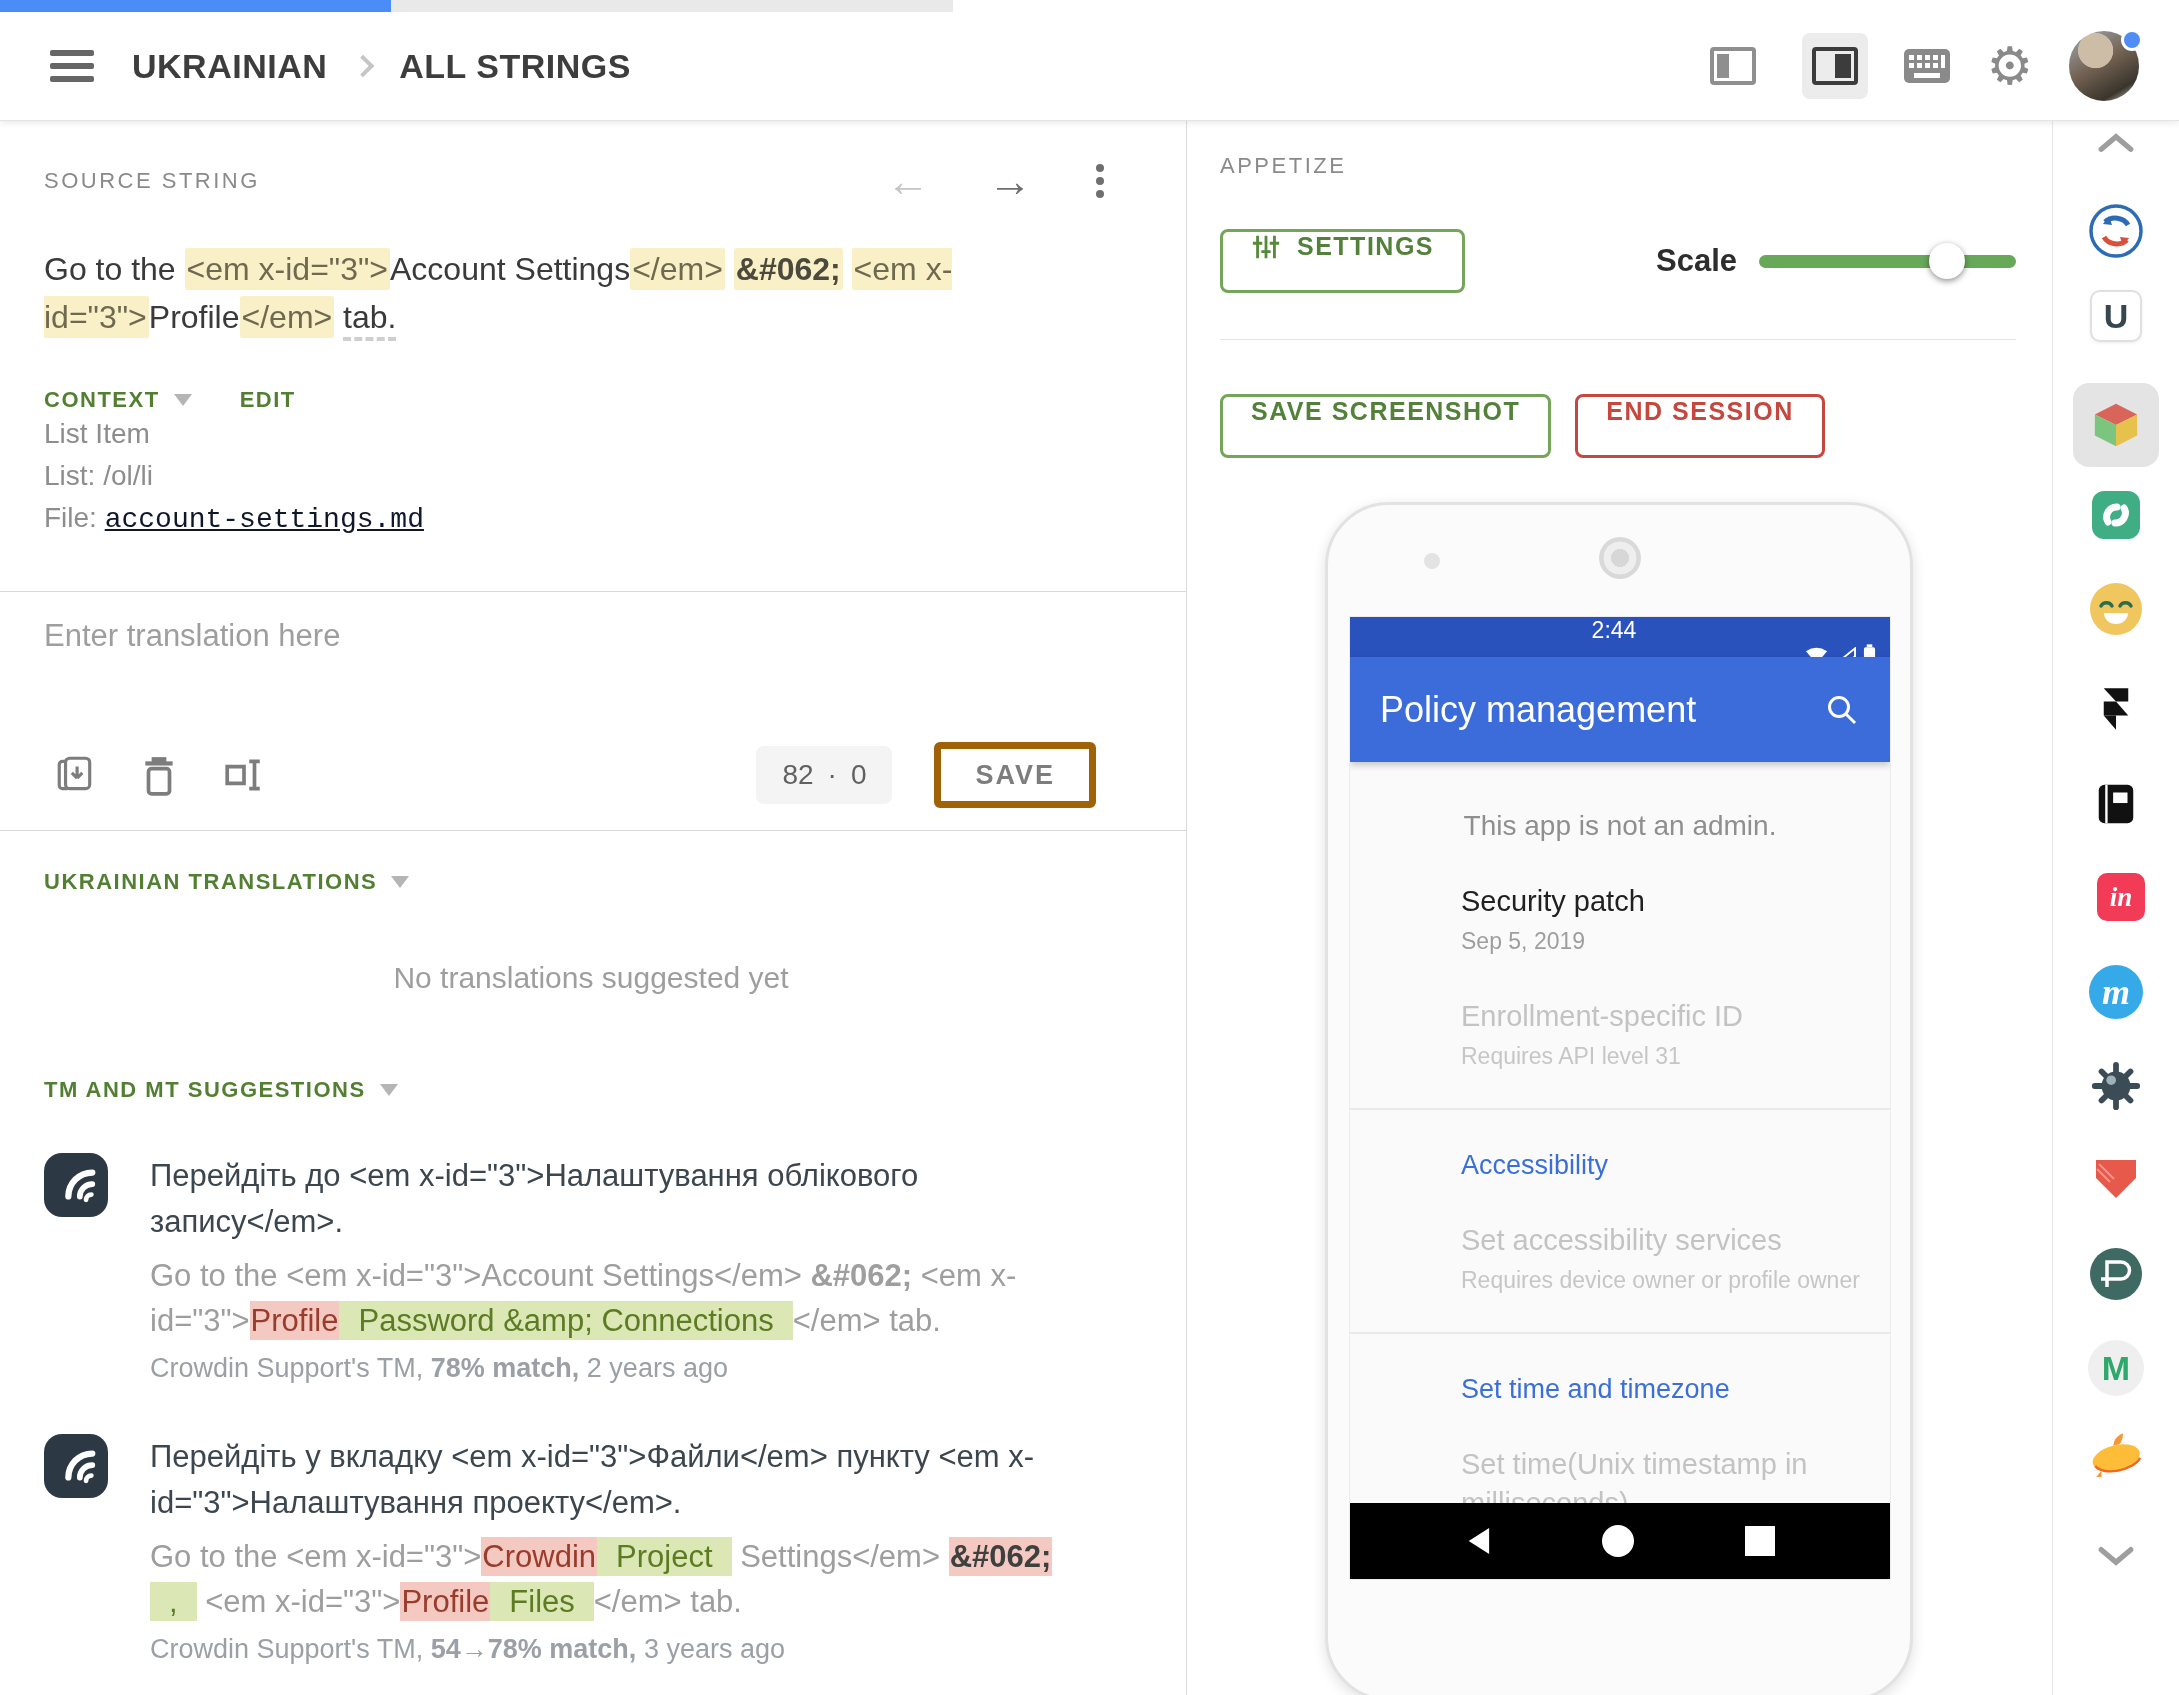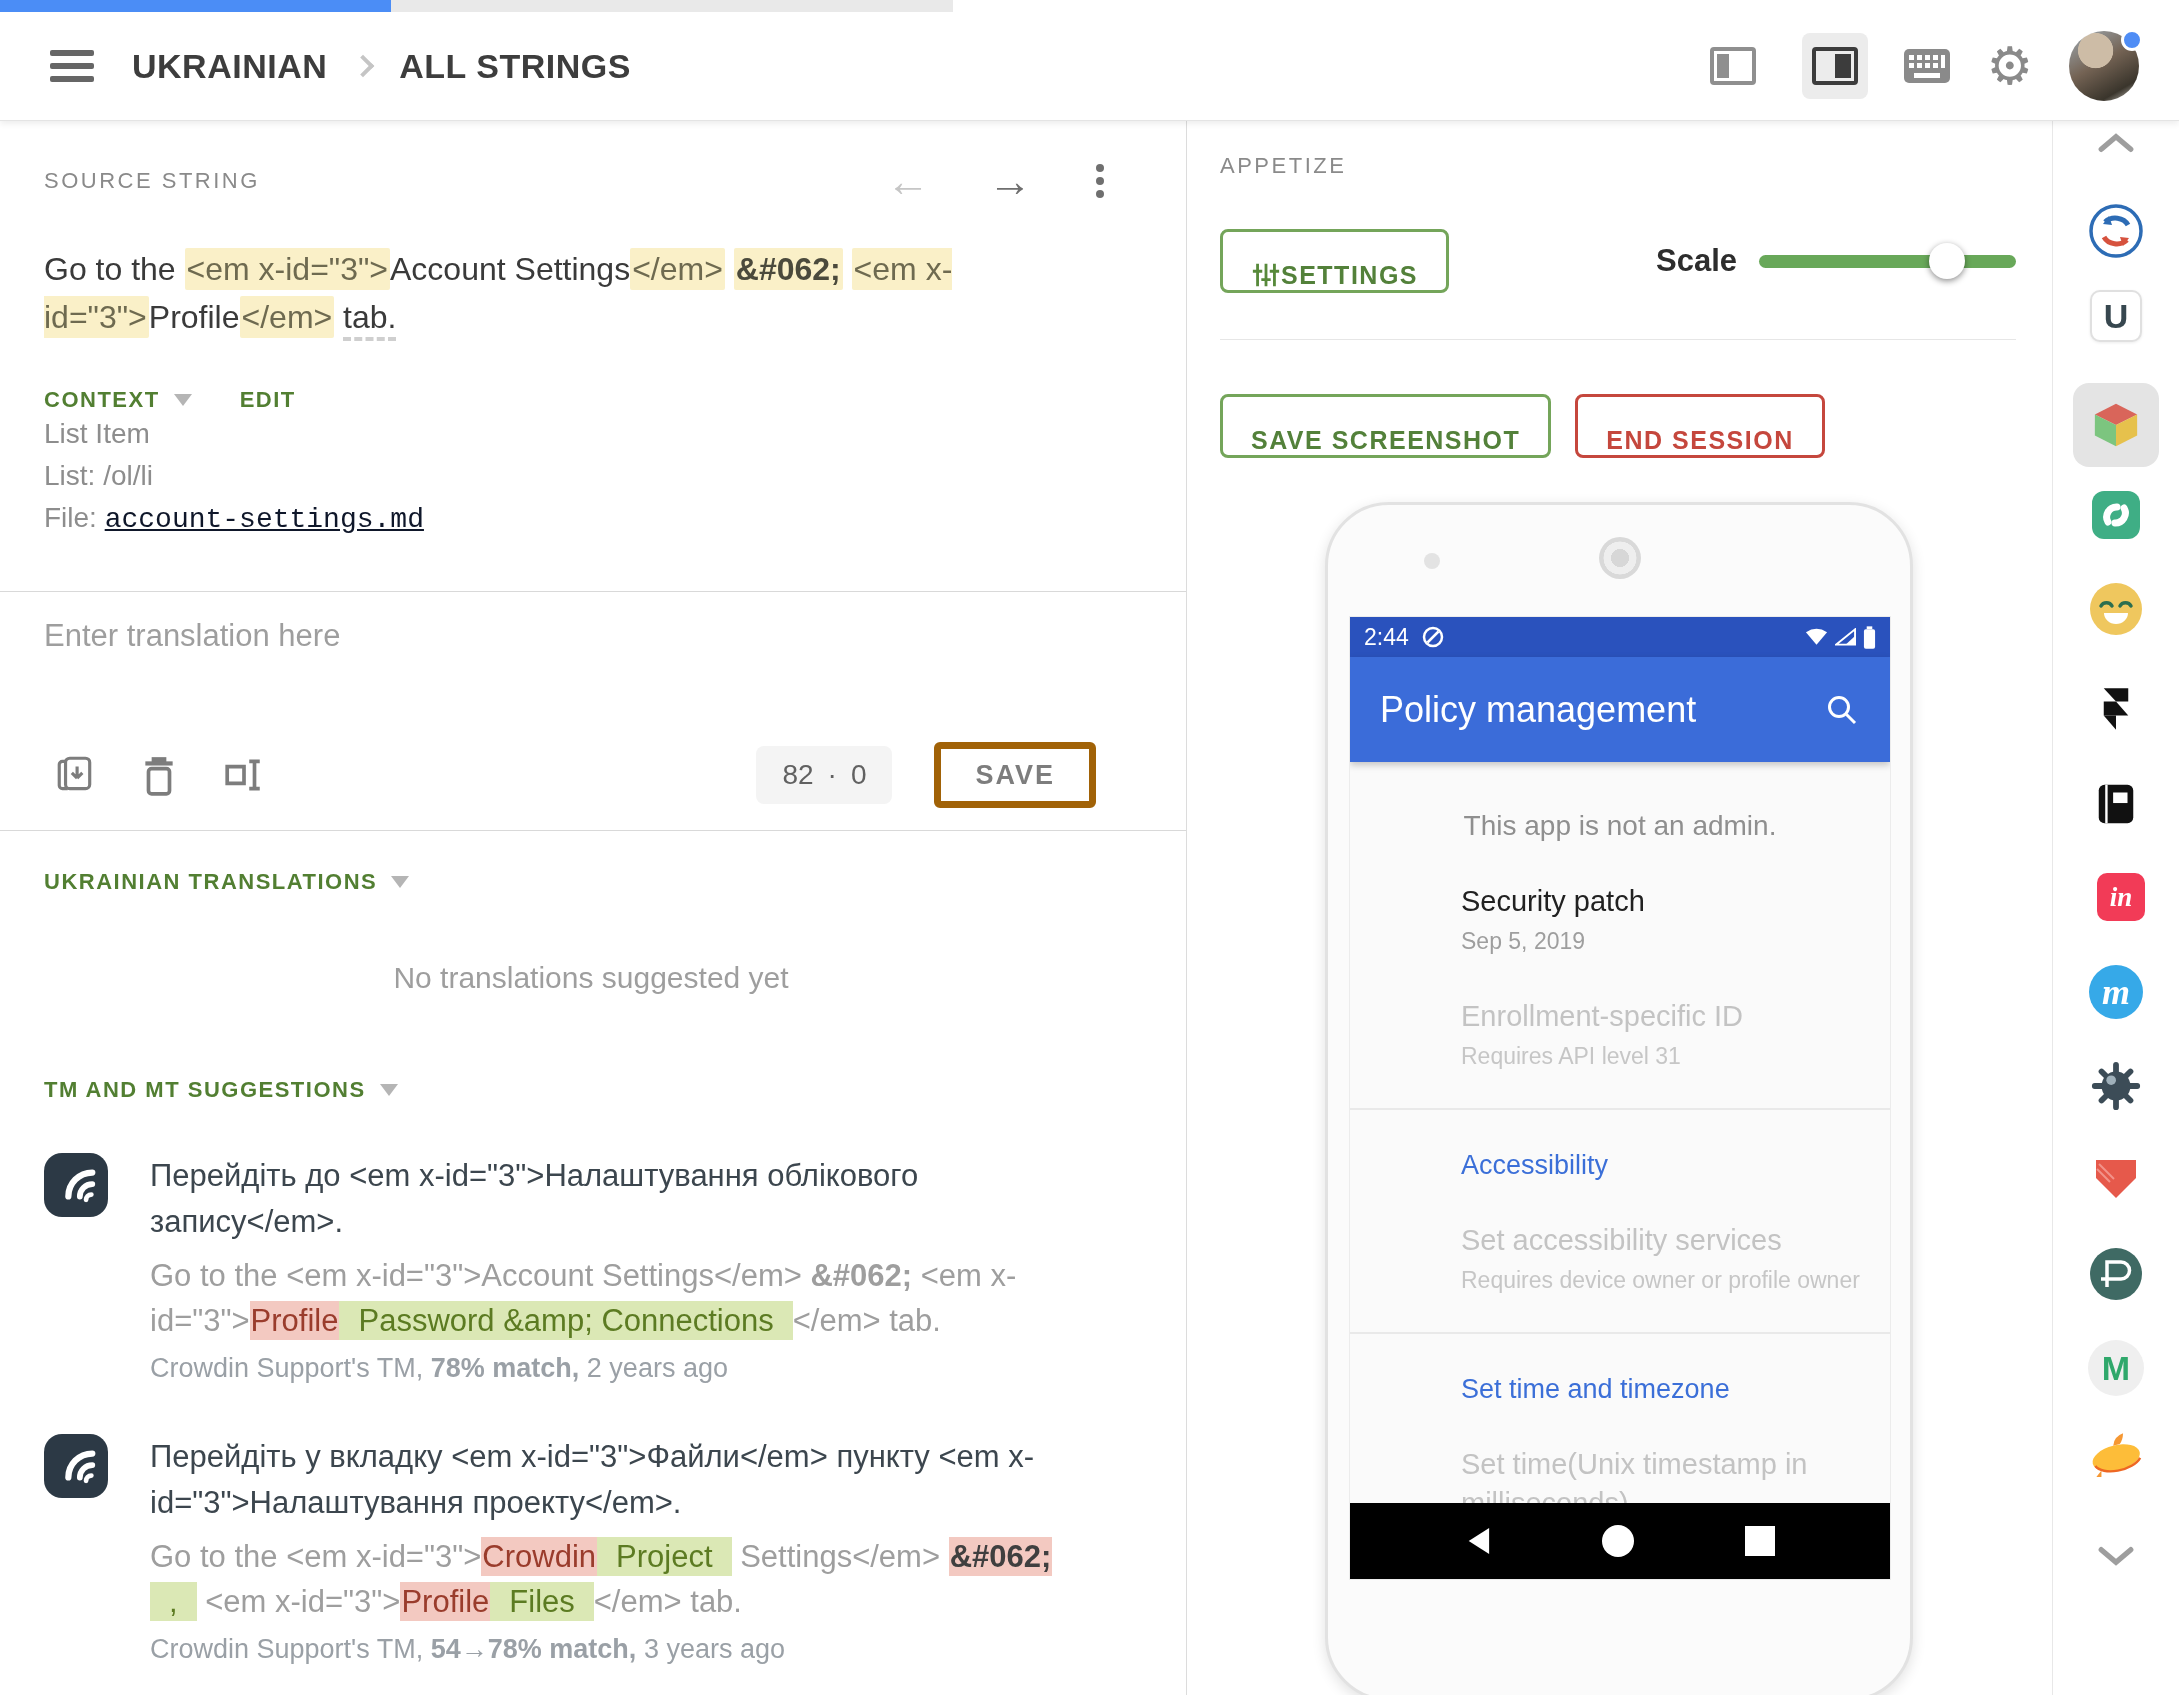--- a/index.html
+++ b/index.html
@@ -88,41 +88,41 @@
   .crowdin-badge{flex:0 0 auto;width:64px;height:64px;border-radius:18px;background:#2c3945;
                  display:flex;align-items:center;justify-content:center;}
   .sugg-body{flex:1;padding-right:55px;}
   .sugg-ua{font-size:31px;line-height:46px;color:#3c464e;}
   .sugg-diff{margin-top:8px;font-size:31px;line-height:45px;color:#9e9e9e;}
   .sugg-meta{margin-top:10px;font-size:27px;color:#9aa0a6;}
 
   
   .appetize-h{margin-top:32px;}
   .controls-row{margin-top:50px;display:flex;align-items:center;justify-content:space-between;}
-  .btn-outline{display:flex;align-items:flex-end;background:#fff;border-radius:8px;height:64px;
+  .btn-outline{display:flex;align-items:flex-start;gap:16px;background:#fff;border-radius:8px;height:64px;
                padding:0 28px;font-family:inherit;font-size:25px;font-weight:700;letter-spacing:1.5px;cursor:pointer;}
   .btn-green{border:3px solid #74a55a;color:#53813a;}
   .btn-red{border:3px solid #c5473d;color:#c5473d;}
   .scale-group{display:flex;align-items:center;gap:22px;}
   .scale-label{font-size:31px;font-weight:700;color:#2d2d2d;}
   .slider{position:relative;width:257px;height:13px;border-radius:7px;background:#68a859;cursor:pointer;}
   .slider-thumb{position:absolute;top:50%;left:73%;width:36px;height:36px;border-radius:50%;background:#fff;
                 transform:translate(-50%,-50%);box-shadow:0 2px 6px rgba(0,0,0,.45);cursor:grab;}
   .div-right{height:1px;background:#e6e6e6;margin-top:46px;}
   .action-row{margin-top:54px;display:flex;gap:24px;}
 
   
   .phone{position:absolute;left:137px;top:381px;width:588px;height:1199px;background:#fbfbfb;
          border:3px solid #e2e2e2;border-radius:64px;box-shadow:0 4px 14px rgba(0,0,0,.12);}
   .cam-dot{position:absolute;left:96px;top:48px;width:16px;height:16px;border-radius:50%;background:#e3e3e3;}
   .speaker{position:absolute;left:271px;top:32px;width:42px;height:42px;border-radius:50%;
            background:radial-gradient(circle,#d7d7d7 0 30%,#eee 31% 55%,#d9d9d9 56%);}
   .screen{position:absolute;left:22px;top:112px;width:540px;height:962px;background:#fafafa;overflow:hidden;
           outline:1px solid rgba(0,0,0,.06);}
-  .statusbar{height:40px;background:#2a52bd;display:flex;align-items:center;padding:0 14px;color:#fff;}
+  .statusbar{height:40px;background:#2a52bd;display:flex;align-items:center;padding:0 14px;color:#fff;flex-direction:column;}
   .statusbar .time{font-size:23px;margin-right:12px;}
   .sb-right{margin-left:auto;display:flex;align-items:center;gap:7px;}
   .appbar{height:105px;background:#3b6cd9;display:flex;align-items:center;padding:0 30px;
           box-shadow:0 3px 7px rgba(0,0,0,.22);position:relative;z-index:2;}
   .appbar-title{color:#fff;font-size:36px;}
   .appbar .search{margin-left:auto;cursor:pointer;display:flex;}
   .screen-content{position:relative;height:817px;overflow:hidden;}
   .p-note{margin-top:48px;text-align:center;font-size:28px;color:#8f8f8f;}
   .p-item{margin:40px 16px 0 111px;cursor:pointer;}
   .p-item .t{font-size:29px;line-height:39px;color:#212121;}

